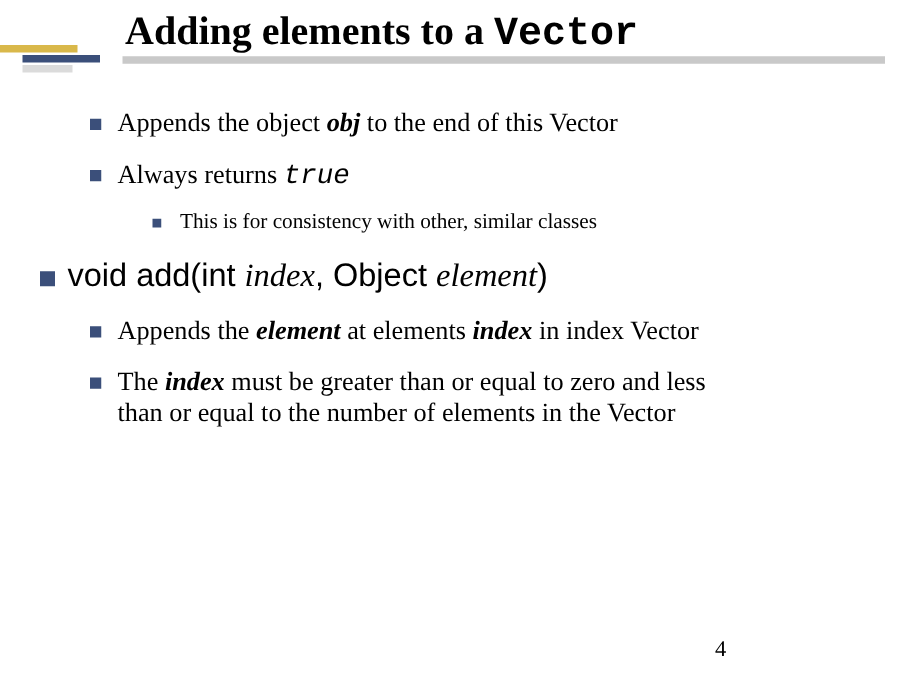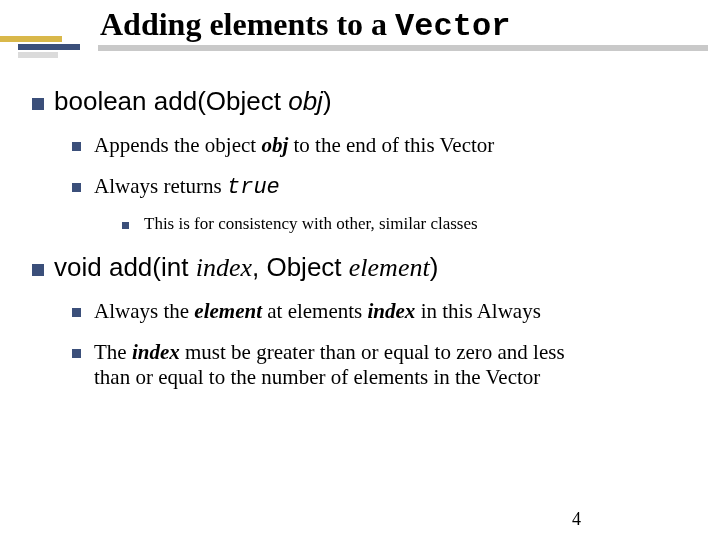--- a/index.html
+++ b/index.html
@@ -47,42 +47,39 @@
     <div class="stripe blue"></div>
     <div class="stripe shortgrey"></div>
     <div class="stripe longgrey"></div>
     <h1 class="title">
       <span>Adding elements to a </span><span class="mono">Vector</span>
     </h1>
   </div>
 
   <div class="content">
 
-    <div class="bullet lvl1 sans">
-      <span>boolean add(Object </span><span class="ital">obj</span><span>)</span>
-    </div>
 
     <div class="bullet lvl2">
       <span>Appends the object </span><span class="bital">obj</span><span> to the end of this Vector</span>
     </div>
 
     <div class="bullet lvl2">
       <span>Always returns </span><span class="mono sans" style="font-size:22px;font-style:italic;">true</span>
     </div>
 
     <div class="bullet lvl3">
       <span>This is for consistency with other, similar classes</span>
     </div>
 
     <div class="bullet lvl1 sans" style="margin-top:18px;">
       <span>void add(int </span><span class="ital" style="font-family:'Times New Roman',serif;">index</span><span>, Object </span><span class="ital" style="font-family:'Times New Roman',serif;">element</span><span>)</span>
     </div>
 
     <div class="bullet lvl2">
-      <span>Always the </span><span class="bital">element</span><span> at elements </span><span class="bital">index</span><span> in this Always</span>
+      <span>Appends the </span><span class="bital">element</span><span> at elements </span><span class="bital">index</span><span> in index Vector</span>
     </div>
 
     <div class="bullet lvl2">
       <span>The </span><span class="bital">index</span><span> must be greater than or equal to zero and less than or equal to the number of elements in the Vector</span>
     </div>
 
   </div>
 
   <div class="pagenum">4</div>
 </div>

